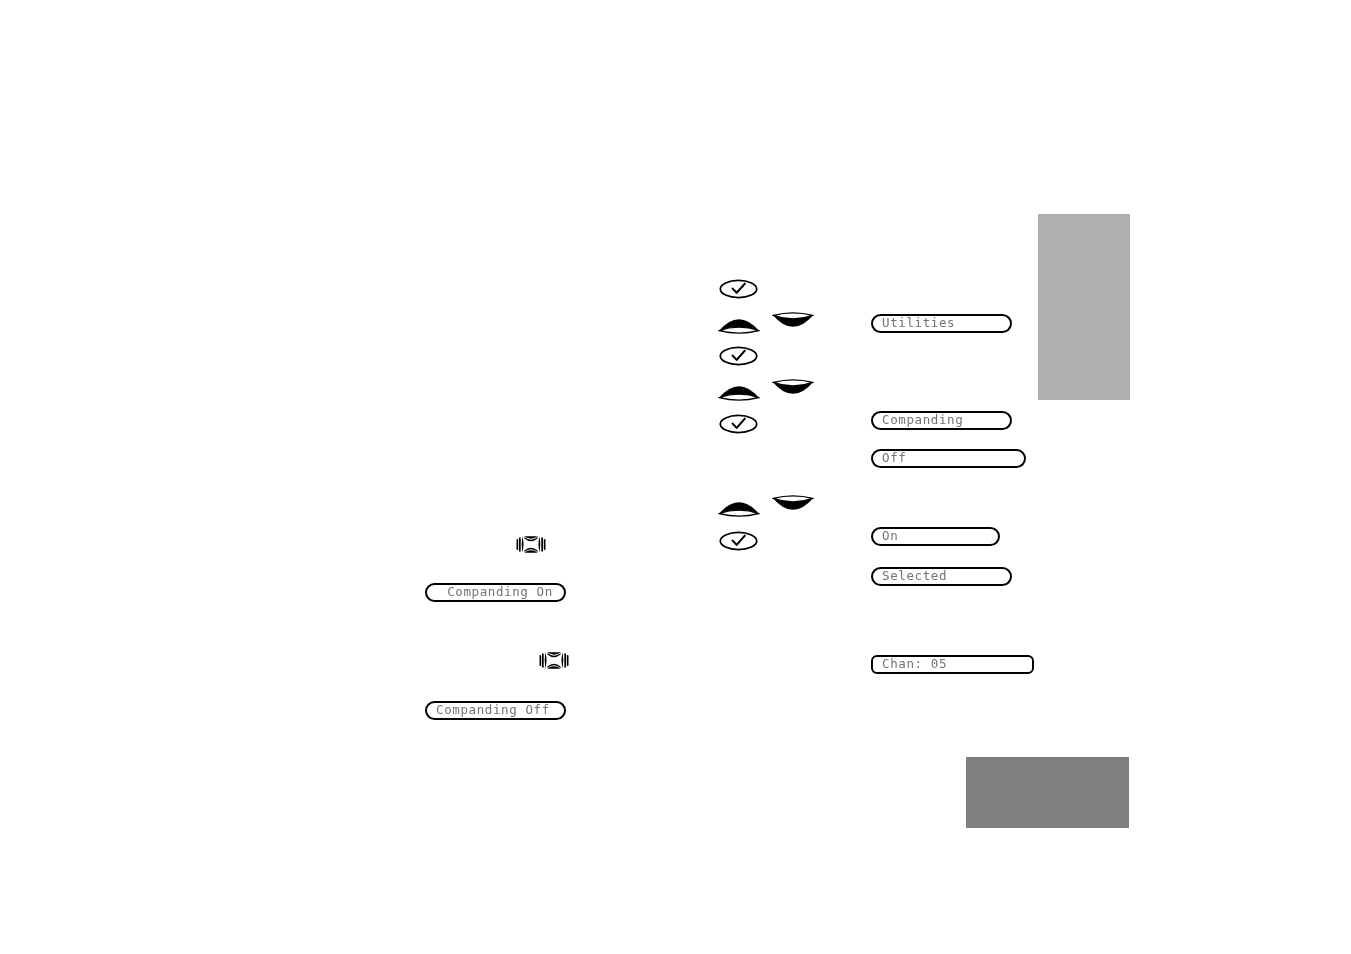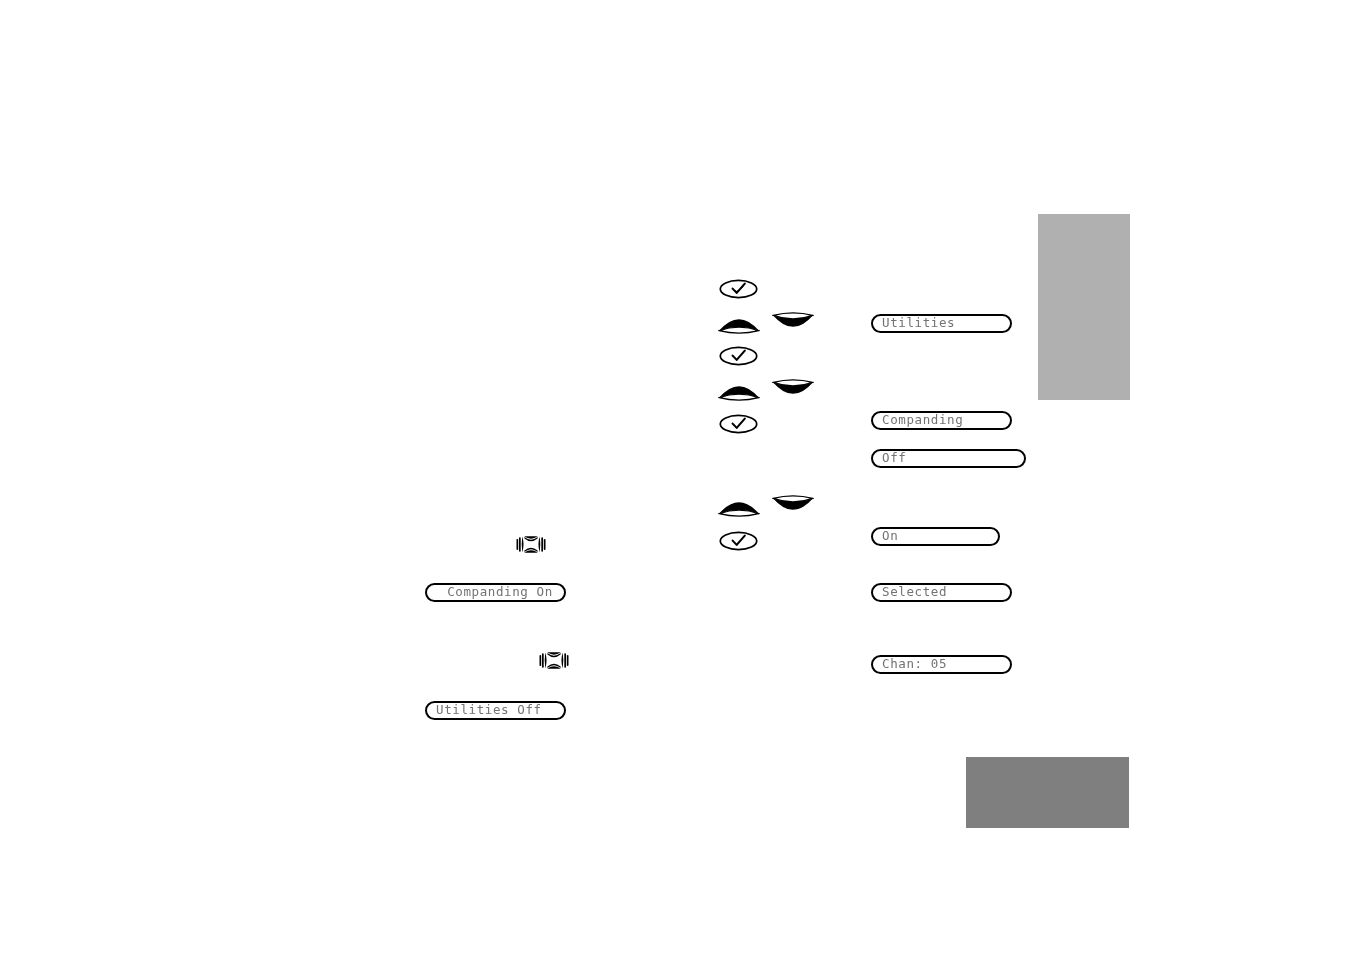--- a/index.html
+++ b/index.html
@@ -109,21 +109,21 @@
       <g fill="#000000">
         <path d="M8.2 2.2 L21.8 2.2 Q15 7.1 8.2 2.2 Z"></path>
         <path d="M8.4 3.0 Q15 8.4 21.6 3.0 L21.6 4.6 Q15 10.0 8.4 4.6 Z"></path>
         <path d="M8.2 18.8 L21.8 18.8 Q15 13.9 8.2 18.8 Z"></path>
         <path d="M8.4 18.0 Q15 12.6 21.6 18.0 L21.6 16.4 Q15 11.0 8.4 16.4 Z"></path>
       </g>
     </svg>
   </div>
 
   <div class="lcd-pill" style="left:425px; top:701px; width:141px;">
-    <span class="lcd-text">Utilities Off</span>
+    <span class="lcd-text">Companding Off</span>
   </div>
 
   <div class="btn-icon" style="left:719px; top:279px; width:39px; height:20px;">
     <svg width="39" height="20" viewBox="0 0 39 20" xmlns="http://www.w3.org/2000/svg">
       <ellipse cx="19.5" cy="10" rx="18.2" ry="8.6" fill="#ffffff" stroke="#000000" stroke-width="1.7"></ellipse>
       <path d="M13.8 10.2 L17.6 14.4 L25.6 4.9 L23.9 8.4 L17.8 11.9 Z" fill="#000000"></path>
       <path d="M13.6 9.6 L17.7 13.9 L25.8 4.6" fill="none" stroke="#000000" stroke-width="2.1" stroke-linecap="round" stroke-linejoin="round"></path>
     </svg>
   </div>
 
@@ -193,21 +193,21 @@
     <span class="lcd-text">On</span>
   </div>
 
   <div class="btn-icon" style="left:719px; top:531px; width:39px; height:20px;">
     <svg width="39" height="20" viewBox="0 0 39 20" xmlns="http://www.w3.org/2000/svg">
       <ellipse cx="19.5" cy="10" rx="18.2" ry="8.6" fill="#ffffff" stroke="#000000" stroke-width="1.7"></ellipse>
       <path d="M13.6 9.6 L17.7 13.9 L25.8 4.6" fill="none" stroke="#000000" stroke-width="2.1" stroke-linecap="round" stroke-linejoin="round"></path>
     </svg>
   </div>
 
-  <div class="lcd-pill" style="left:871px; top:567px; width:141px;margin-top:16px;">
+  <div class="lcd-pill" style="left:871px; top:567px; width:141px;">
     <span class="lcd-text">Selected</span>
   </div>
 
-  <div class="lcd-pill" style="left:871px; top:655px; width:141px;">
+  <div class="lcd-pill" style="left:871px; top:655px; width:163px;border-radius:6px;">
     <span class="lcd-text">Chan: 05</span>
   </div>
 
 </div>
 
 </body></html>

